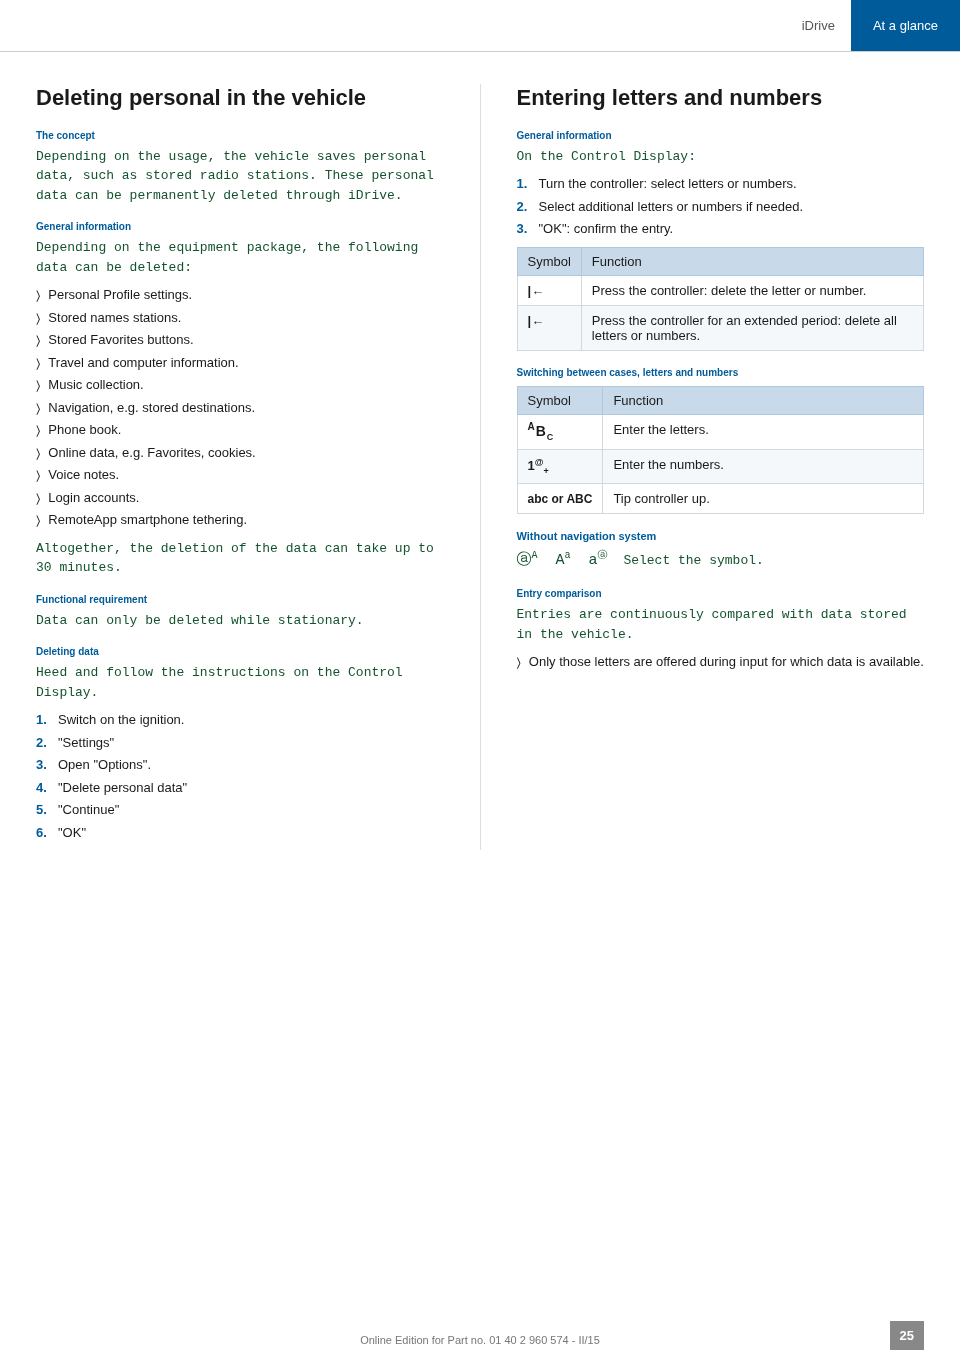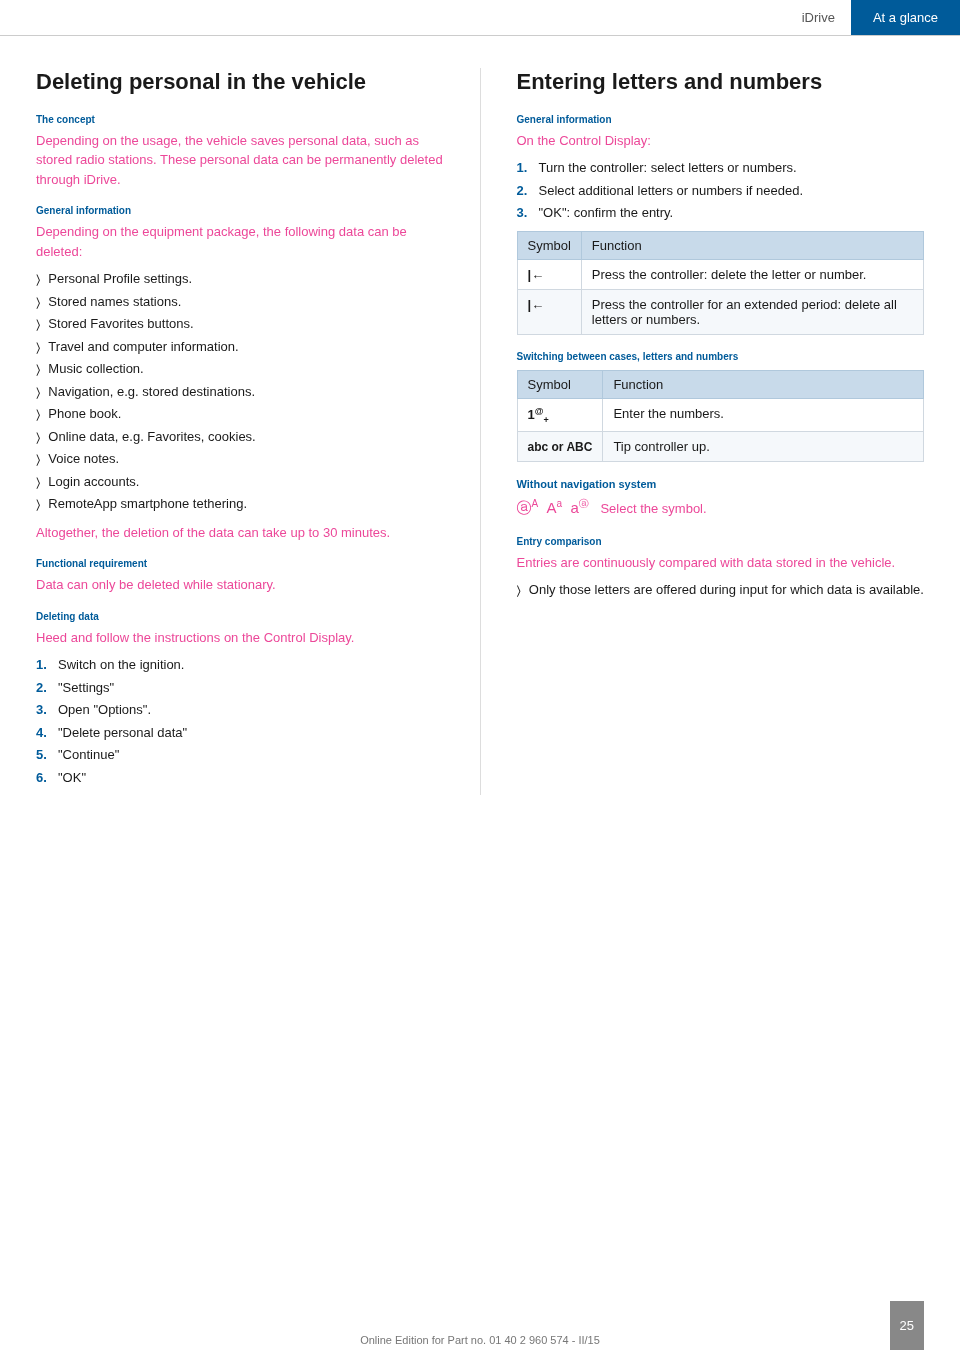--- a/index.html
+++ b/index.html
@@ -11,21 +11,21 @@
       width: 960px;
       min-height: 1362px;
       position: relative;
     }
 
     
     .header {
       display: flex;
       justify-content: flex-end;
       align-items: center;
-      height: 36px;
+      height: 52px;
       border-bottom: 1px solid #ccc;
       padding-right: 0;
     }
     .header-idrive {
       padding: 0 16px;
       font-size: 13px;
       color: #555;
       height: 100%;
       display: flex;
       align-items: center;
@@ -76,23 +76,24 @@
       margin-bottom: 6px;
       margin-top: 16px;
     }
     .section-heading:first-of-type {
       margin-top: 0;
     }
 
     
     .body-text {
       font-size: 13px;
-      color: #ec4899;
+      color: #14532d;
       line-height: 1.5;
       margin-bottom: 8px;
+      font-family: Liberation Mono, monospace;
     }
 
     
     .bullet-list {
       list-style: none;
       margin-bottom: 8px;
       padding-left: 0;
     }
     .bullet-list li {
       display: flex;
@@ -181,23 +182,23 @@
       align-items: center;
       font-size: 11px;
       color: #777;
     }
     .footer-page {
       position: absolute;
       bottom: 12px;
       right: 36px;
       background: #888;
       color: #fff;
-      padding: 17px 10px;
-      font-size: 13px;
-      font-weight: normal;
+      padding: 7px 10px;
+      font-size: 13px;
+      font-weight: bold;
     }
 
     
     .col-divider {
       border-left: 1px solid #ddd;
       margin: 0 4px;
     }
 
     .right-col .section-heading:first-child {
       margin-top: 0;
@@ -353,20 +354,24 @@
     <div class="section-heading">Switching between cases, letters and numbers</div>
 
     <table class="info-table">
       <thead>
         <tr>
           <th>Symbol</th>
           <th>Function</th>
         </tr>
       </thead>
       <tbody>
+      <tr>
+            <td class="symbol-cell"><span style="font-size:14px;font-weight:bold;letter-spacing:1px;"><sup style="font-size:10px;">A</sup>B<sub style="font-size:9px;">C</sub></span></td>
+            <td>Enter the letters.</td>
+          </tr>
           <tr>
             <td class="symbol-cell"><span style="font-size:13px;">1<sup style="font-size:9px;">@</sup><sub style="font-size:9px;">+</sub></span></td>
             <td>Enter the numbers.</td>
           </tr>
           <tr>
             <td class="symbol-cell"><span style="font-size:12px;">abc or ABC</span></td>
             <td>Tip controller up.</td>
           </tr>
         </tbody>
     </table>

